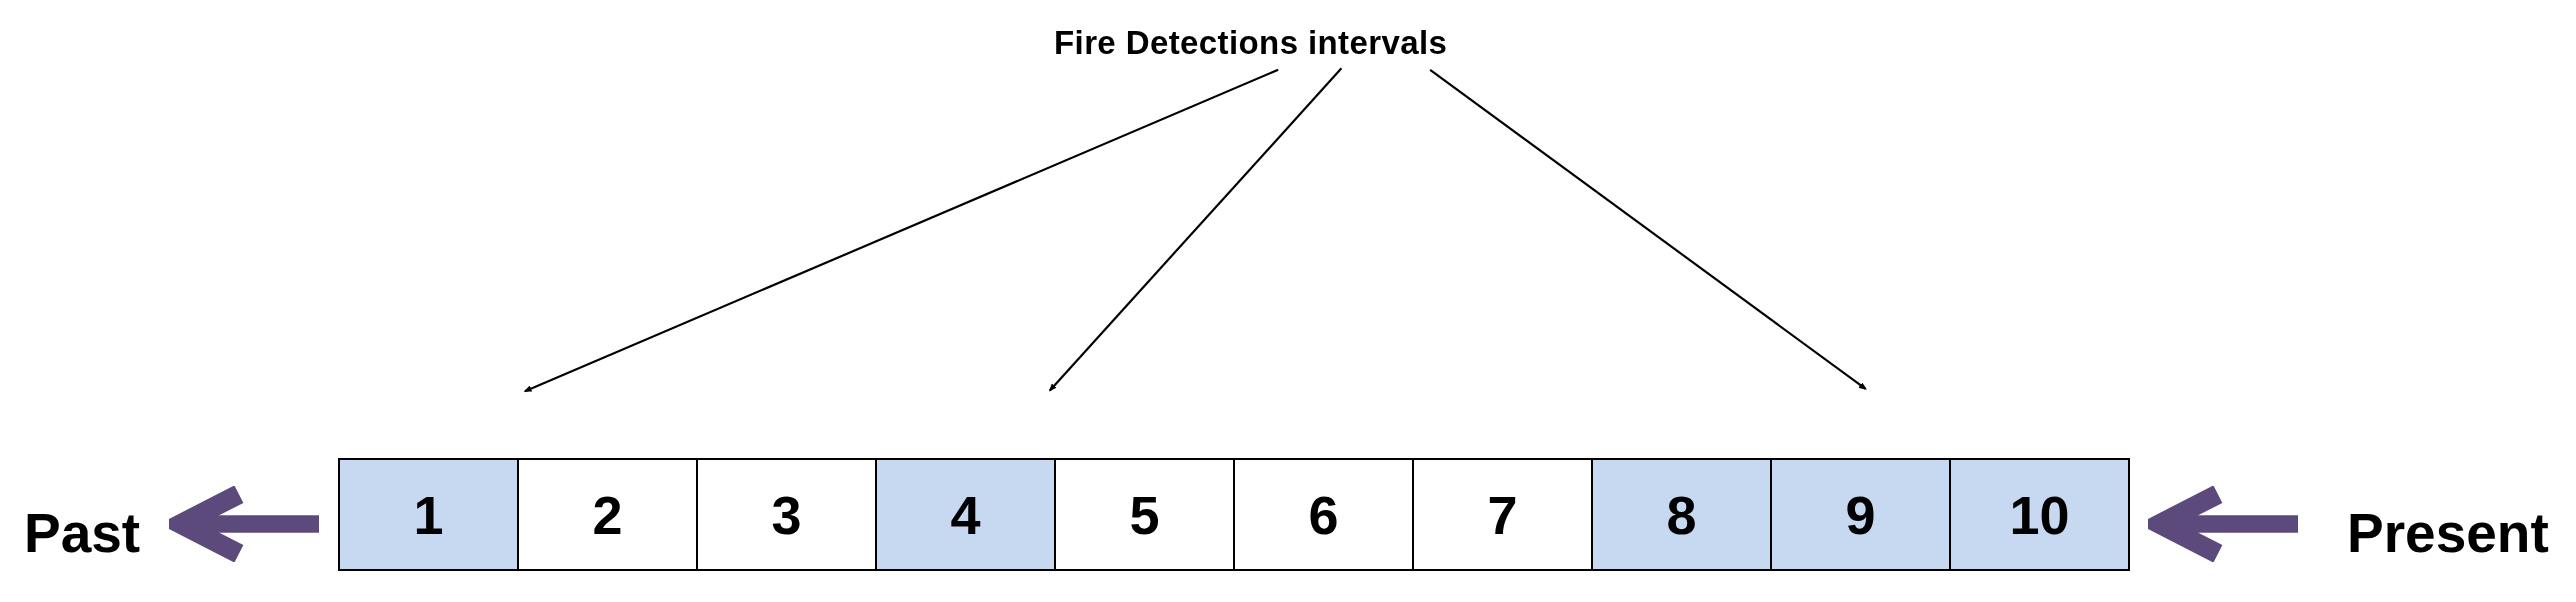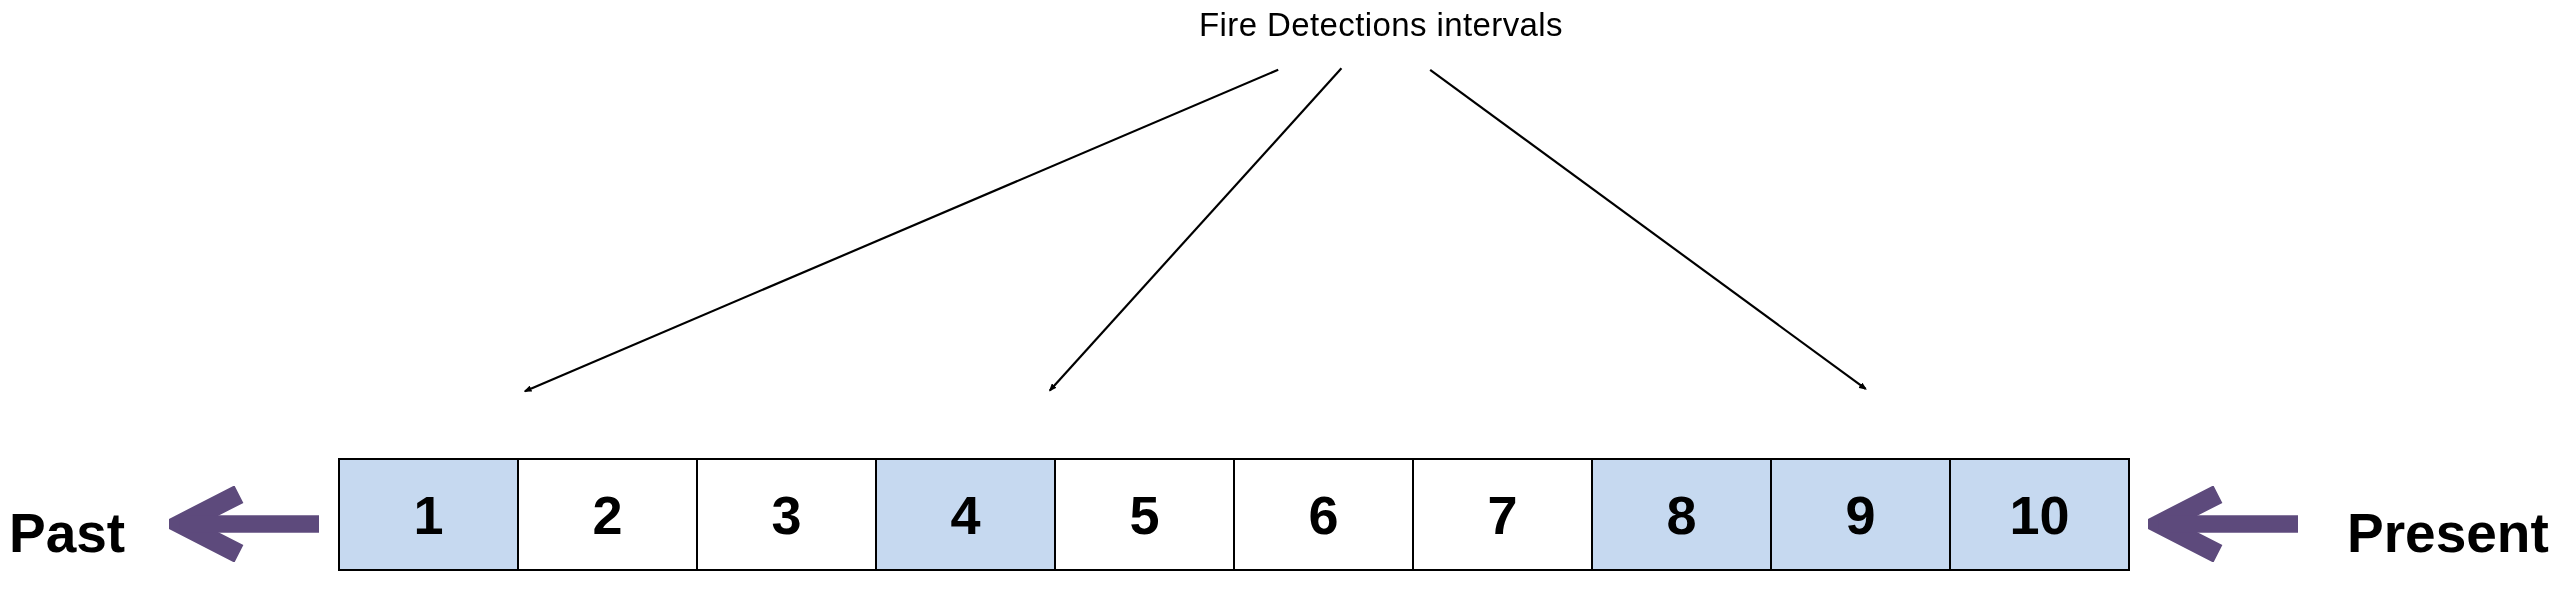--- a/index.html
+++ b/index.html
@@ -11,25 +11,24 @@
     height: 602px;
     background: var(--bg, #ffffff);
     font-family: "Liberation Sans", sans-serif;
     color: #000;
     overflow: hidden;
   }
 
   .title {
     position: absolute;
     left: 1054px;
-    top: 6px;
+    top: 24px;
     width: 654px;
-    text-align: center;
     font-size: 33px;
-    font-weight: normal;
+    font-weight: bold;
     letter-spacing: 0.4px;
     color: var(--ink, #000);
   }
 
   svg.annotations {
     position: absolute;
     left: 0;
     top: 0;
     width: 2576px;
     height: 602px;
@@ -70,21 +69,21 @@
   .cell.highlighted { background: var(--blue, #c6d9f0); }
 
   .side-label {
     position: absolute;
     font-size: 55px;
     font-weight: bold;
     line-height: 1;
     white-space: nowrap;
     color: var(--ink, #000);
   }
-  .past-label { left: 9px; top: 506px; }
+  .past-label { left: 24px; top: 506px; }
   .present-label { left: 2347px; top: 506px; }
 
   .purple-arrow {
     position: absolute;
     color: var(--purple, #5d4a7c);
   }
   .purple-arrow-left  { left: 169px;  top: 486px; }
   .purple-arrow-right { left: 2148px; top: 486px; }
 </style>
 </head>

